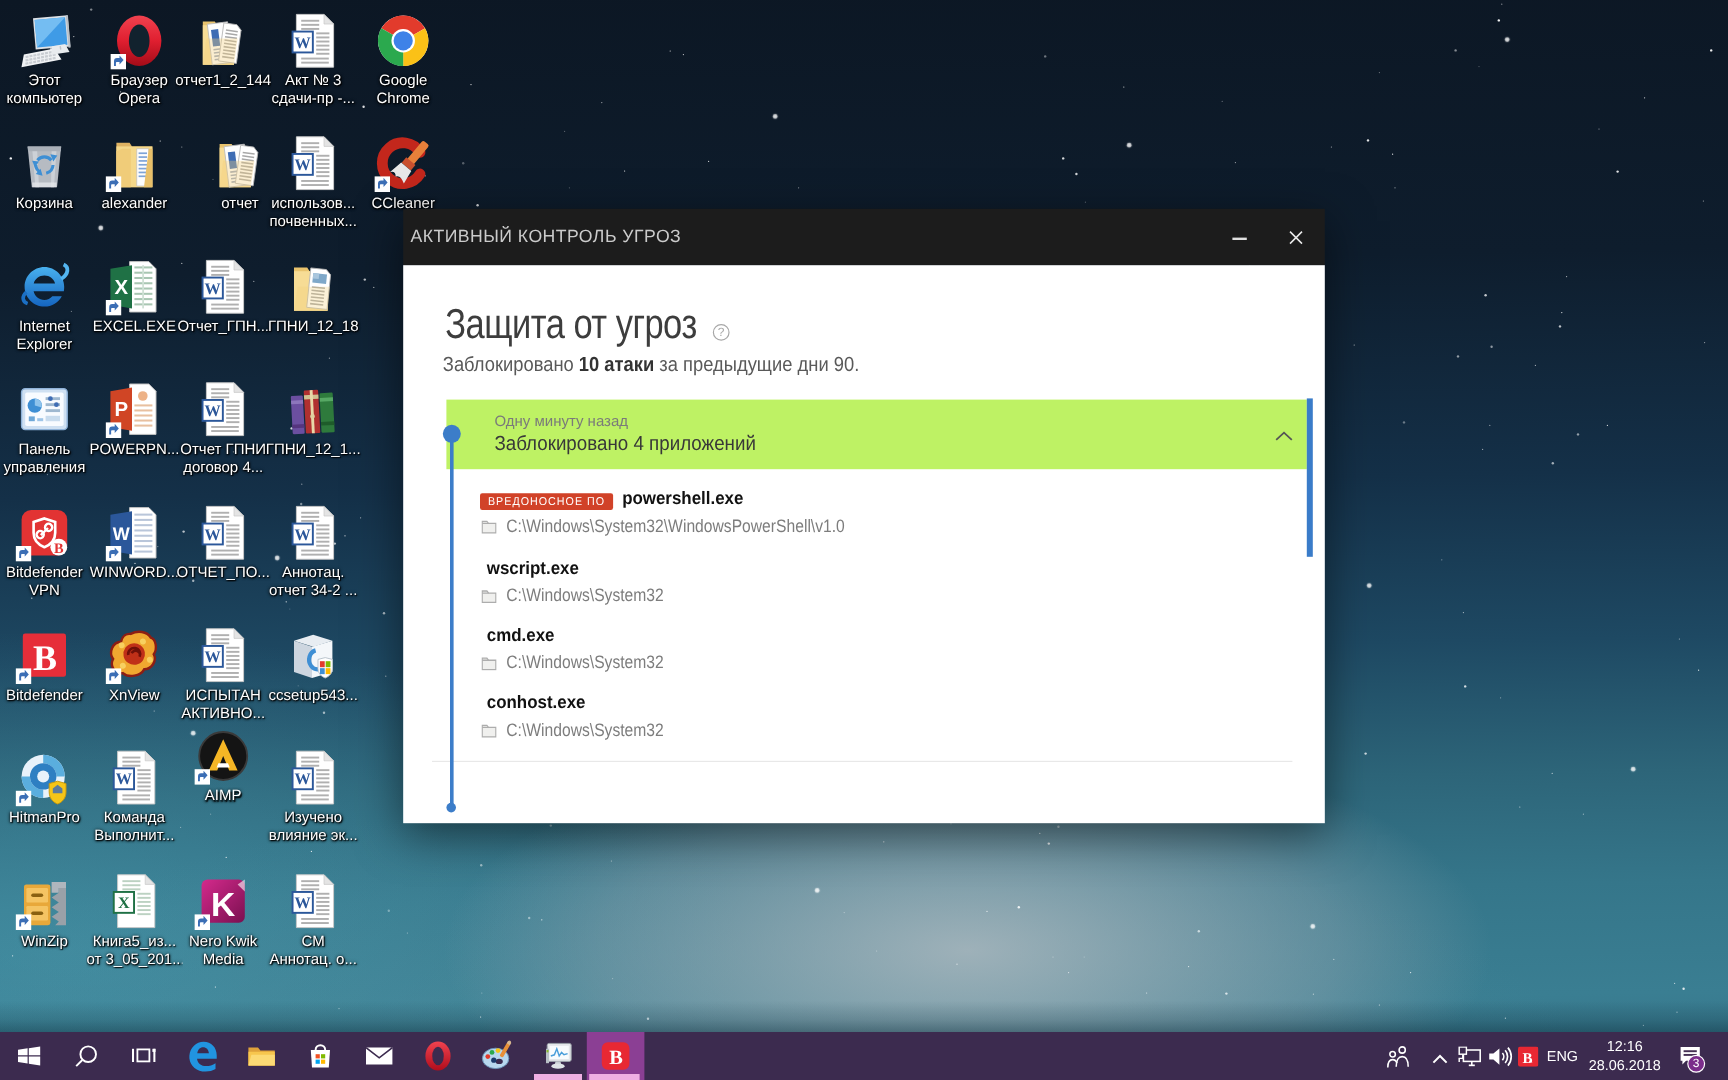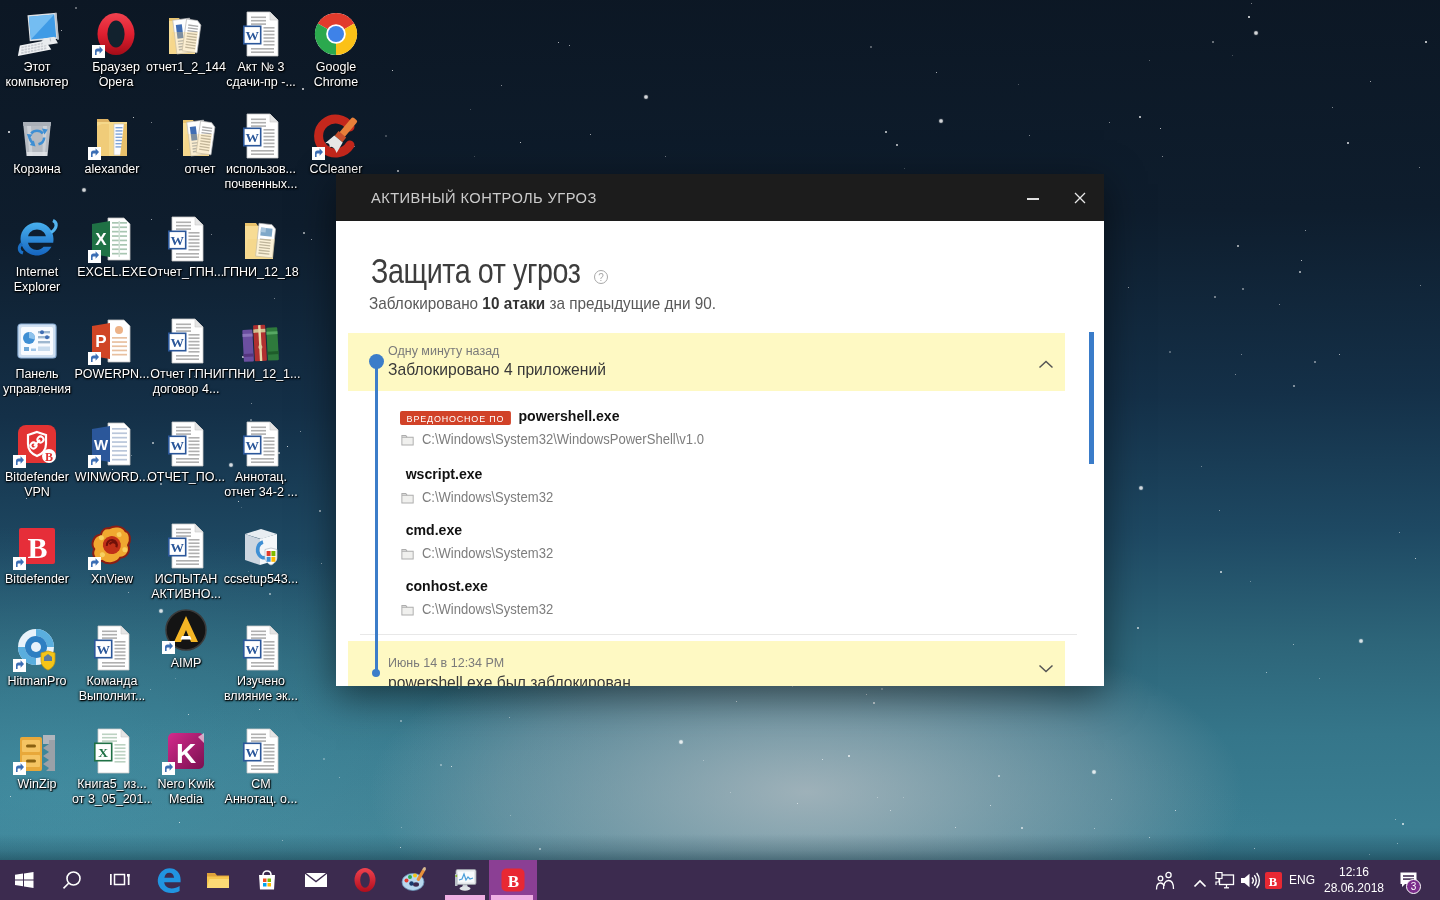--- a/index.html
+++ b/index.html
@@ -15,31 +15,31 @@
 #s1 { box-shadow:665px 156px 0 0 rgba(255,255,255,0.53),100px 76px 0 0 rgba(255,255,255,0.82),194px 376px 0 0 rgba(255,255,255,0.66),1041px 221px 0 0 rgba(255,255,255,0.28),890px 430px 0 0 rgba(255,255,255,0.30),187px 566px 0 0 rgba(255,255,255,0.55),1160px 128px 0 0 rgba(255,255,255,0.91),1293px 644px 0 0 rgba(255,255,255,0.66),128px 592px 0 0 rgba(255,255,255,0.66),103px 228px 0 0 rgba(255,255,255,0.28),274px 298px 0 0 rgba(255,255,255,0.54),1109px 122px 0 0 rgba(255,255,255,0.65),1149px 837px 0 0 rgba(255,255,255,0.73),213px 597px 0 0 rgba(255,255,255,0.65),386px 383px 0 0 rgba(255,255,255,0.32),130px 579px 0 0 rgba(255,255,255,0.29),423px 510px 0 0 rgba(255,255,255,0.73),877px 797px 0 0 rgba(255,255,255,0.47),1201px 466px 0 0 rgba(255,255,255,0.50),510px 815px 0 0 rgba(255,255,255,0.38),501px 85px 0 0 rgba(255,255,255,0.65),1077px 508px 0 0 rgba(255,255,255,0.86),921px 296px 0 0 rgba(255,255,255,0.68),151px 122px 0 0 rgba(255,255,255,0.61),339px 777px 0 0 rgba(255,255,255,0.49),1003px 433px 0 0 rgba(255,255,255,0.28),1370px 81px 0 0 rgba(255,255,255,0.79),1175px 810px 0 0 rgba(255,255,255,0.86),644px 350px 0 0 rgba(255,255,255,0.74),1219px 510px 0 0 rgba(255,255,255,0.66),936px 72px 0 0 rgba(255,255,255,0.84),554px 487px 0 0 rgba(255,255,255,0.74),135px 64px 0 0 rgba(255,255,255,0.76),636px 664px 0 0 rgba(255,255,255,0.65),1397px 843px 0 0 rgba(255,255,255,0.56),792px 686px 0 0 rgba(255,255,255,0.49),947px 365px 0 0 rgba(255,255,255,0.37),241px 507px 0 0 rgba(255,255,255,0.29),590px 134px 0 0 rgba(255,255,255,0.77),816px 402px 0 0 rgba(255,255,255,0.89),1018px 84px 0 0 rgba(255,255,255,0.37),824px 564px 0 0 rgba(255,255,255,0.44),282px 840px 0 0 rgba(255,255,255,0.55),1128px 287px 0 0 rgba(255,255,255,0.74),736px 701px 0 0 rgba(255,255,255,0.87),474px 156px 0 0 rgba(255,255,255,0.31),311px 239px 0 0 rgba(255,255,255,0.71),26px 498px 0 0 rgba(255,255,255,0.83),375px 271px 0 0 rgba(255,255,255,0.45),300px 431px 0 0 rgba(255,255,255,0.62),1250px 581px 0 0 rgba(255,255,255,0.47),259px 709px 0 0 rgba(255,255,255,0.85),1266px 672px 0 0 rgba(255,255,255,0.72),112px 469px 0 0 rgba(255,255,255,0.88),1395px 819px 0 0 rgba(255,255,255,0.64),817px 410px 0 0 rgba(255,255,255,0.53),988px 651px 0 0 rgba(255,255,255,0.53),392px 70px 0 0 rgba(255,255,255,0.94),904px 168px 0 0 rgba(255,255,255,0.33),1232px 55px 0 0 rgba(255,255,255,0.32),1162px 156px 0 0 rgba(255,255,255,0.63),746px 630px 0 0 rgba(255,255,255,0.27),427px 630px 0 0 rgba(255,255,255,0.51),1301px 260px 0 0 rgba(255,255,255,0.92),1235px 374px 0 0 rgba(255,255,255,0.58),238px 501px 0 0 rgba(255,255,255,0.95),956px 493px 0 0 rgba(255,255,255,0.59),177px 149px 0 0 rgba(255,255,255,0.32),703px 760px 0 0 rgba(255,255,255,0.44),1419px 167px 0 0 rgba(255,255,255,0.61),422px 542px 0 0 rgba(255,255,255,0.50),1415px 558px 0 0 rgba(255,255,255,0.89),1083px 307px 0 0 rgba(255,255,255,0.93),188px 714px 0 0 rgba(255,255,255,0.84),1063px 377px 0 0 rgba(255,255,255,0.89),730px 792px 0 0 rgba(255,255,255,0.41),1111px 799px 0 0 rgba(255,255,255,0.60),1305px 230px 0 0 rgba(255,255,255,0.68),401px 827px 0 0 rgba(255,255,255,0.42),822px 759px 0 0 rgba(255,255,255,0.81),411px 532px 0 0 rgba(255,255,255,0.59),61px 30px 0 0 rgba(255,255,255,0.80),969px 267px 0 0 rgba(255,255,255,0.39),1241px 354px 0 0 rgba(255,255,255,0.56),717px 375px 0 0 rgba(255,255,255,0.31),211px 234px 0 0 rgba(255,255,255,0.58),693px 211px 0 0 rgba(255,255,255,0.59),1251px 3px 0 0 rgba(255,255,255,0.59),1339px 354px 0 0 rgba(255,255,255,0.81),175px 678px 0 0 rgba(255,255,255,0.33),797px 803px 0 0 rgba(255,255,255,0.75),410px 491px 0 0 rgba(255,255,255,0.87),890px 810px 0 0 rgba(255,255,255,0.70),179px 822px 0 0 rgba(255,255,255,0.91),812px 476px 0 0 rgba(255,255,255,0.53),175px 744px 0 0 rgba(255,255,255,0.36),262px 30px 0 0 rgba(255,255,255,0.36),955px 827px 0 0 rgba(255,255,255,0.71),1254px 848px 0 0 rgba(255,255,255,0.67),973px 675px 0 0 rgba(255,255,255,0.91),321px 563px 0 0 rgba(255,255,255,0.63),45px 16px 0 0 rgba(255,255,255,0.81),1332px 107px 0 0 rgba(255,255,255,0.62),287px 446px 0 0 rgba(255,255,255,0.94),400px 847px 0 0 rgba(255,255,255,0.86),59px 259px 0 0 rgba(255,255,255,0.40),1028px 248px 0 0 rgba(255,255,255,0.78),669px 267px 0 0 rgba(255,255,255,0.63),270px 64px 0 0 rgba(255,255,255,0.89),726px 471px 0 0 rgba(255,255,255,0.71),1060px 432px 0 0 rgba(255,255,255,0.83),1029px 135px 0 0 rgba(255,255,255,0.62),1074px 524px 0 0 rgba(255,255,255,0.26),903px 797px 0 0 rgba(255,255,255,0.38),10px 796px 0 0 rgba(255,255,255,0.81),354px 146px 0 0 rgba(255,255,255,0.58),248px 571px 0 0 rgba(255,255,255,0.29),1399px 532px 0 0 rgba(255,255,255,0.62),990px 805px 0 0 rgba(255,255,255,0.79),1149px 60px 0 0 rgba(255,255,255,0.42),569px 45px 0 0 rgba(255,255,255,0.79),1041px 465px 0 0 rgba(255,255,255,0.64),131px 455px 0 0 rgba(255,255,255,0.48),1037px 622px 0 0 rgba(255,255,255,0.61),1420px 285px 0 0 rgba(255,255,255,0.57),1094px 828px 0 0 rgba(255,255,255,0.58),509px 717px 0 0 rgba(255,255,255,0.62),533px 574px 0 0 rgba(255,255,255,0.87),416px 460px 0 0 rgba(255,255,255,0.35),251px 403px 0 0 rgba(255,255,255,0.56),150px 689px 0 0 rgba(255,255,255,0.42),151px 219px 0 0 rgba(255,255,255,0.72),252px 797px 0 0 rgba(255,255,255,0.36),1319px 678px 0 0 rgba(255,255,255,0.51),520px 142px 0 0 rgba(255,255,255,0.93),451px 766px 0 0 rgba(255,255,255,0.92),817px 500px 0 0 rgba(255,255,255,0.36),1369px 854px 0 0 rgba(255,255,255,0.41),885px 529px 0 0 rgba(255,255,255,0.53),864px 202px 0 0 rgba(255,255,255,0.50),190px 741px 0 0 rgba(255,255,255,0.51),694px 569px 0 0 rgba(255,255,255,0.57),39px 395px 0 0 rgba(255,255,255,0.48),1279px 304px 0 0 rgba(255,255,255,0.61),133px 117px 0 0 rgba(255,255,255,0.94),470px 109px 0 0 rgba(255,255,255,0.31),558px 42px 0 0 rgba(255,255,255,0.88),373px 278px 0 0 rgba(255,255,255,0.78),866px 694px 0 0 rgba(255,255,255,0.82),531px 417px 0 0 rgba(255,255,255,0.35); }
 #s2 { width:2px;height:2px; box-shadow:532px 299px 0 0 rgba(255,255,255,0.73),1402px 823px 0 0 rgba(255,255,255,0.84),382px 669px 0 0 rgba(255,255,255,0.41),303px 232px 0 0 rgba(255,255,255,0.70),385px 135px 0 0 rgba(255,255,255,0.30),440px 764px 0 0 rgba(255,255,255,0.46),885px 131px 0 0 rgba(255,255,255,0.84),1248px 16px 0 0 rgba(255,255,255,0.95),302px 88px 0 0 rgba(255,255,255,0.86),539px 848px 0 0 rgba(255,255,255,0.57),896px 144px 0 0 rgba(255,255,255,0.81),527px 366px 0 0 rgba(255,255,255,0.84),998px 775px 0 0 rgba(255,255,255,0.63),881px 688px 0 0 rgba(255,255,255,0.50),882px 655px 0 0 rgba(255,255,255,0.47),242px 356px 0 0 rgba(255,255,255,0.82),1299px 271px 0 0 rgba(255,255,255,0.73),1137px 627px 0 0 rgba(255,255,255,0.77),278px 452px 0 0 rgba(255,255,255,0.72),910px 550px 0 0 rgba(255,255,255,0.37),416px 185px 0 0 rgba(255,255,255,0.62),520px 382px 0 0 rgba(255,255,255,0.57),1242px 288px 0 0 rgba(255,255,255,0.53),269px 593px 0 0 rgba(255,255,255,0.59),484px 580px 0 0 rgba(255,255,255,0.41),400px 720px 0 0 rgba(255,255,255,0.51),152px 442px 0 0 rgba(255,255,255,0.71),951px 401px 0 0 rgba(255,255,255,0.25),870px 46px 0 0 rgba(255,255,255,0.41),1021px 827px 0 0 rgba(255,255,255,0.74),913px 656px 0 0 rgba(255,255,255,0.43),848px 755px 0 0 rgba(255,255,255,0.86),720px 209px 0 0 rgba(255,255,255,0.74),1293px 385px 0 0 rgba(255,255,255,0.61),1347px 142px 0 0 rgba(255,255,255,0.88),1237px 245px 0 0 rgba(255,255,255,0.76),435px 634px 0 0 rgba(255,255,255,0.28),1212px 41px 0 0 rgba(255,255,255,0.50),1169px 351px 0 0 rgba(255,255,255,0.38),397px 170px 0 0 rgba(255,255,255,0.80),1139px 116px 0 0 rgba(255,255,255,0.88),344px 72px 0 0 rgba(255,255,255,0.55),1220px 571px 0 0 rgba(255,255,255,0.81),1425px 41px 0 0 rgba(255,255,255,0.93),704px 662px 0 0 rgba(255,255,255,0.31),8px 131px 0 0 rgba(255,255,255,0.95),250px 419px 0 0 rgba(255,255,255,0.46),552px 580px 0 0 rgba(255,255,255,0.67),160px 483px 0 0 rgba(255,255,255,0.62),75px 7px 0 0 rgba(255,255,255,0.47),319px 510px 0 0 rgba(255,255,255,0.64),1093px 531px 0 0 rgba(255,255,255,0.83),458px 687px 0 0 rgba(255,255,255,0.40),67px 387px 0 0 rgba(255,255,255,0.60),323px 758px 0 0 rgba(255,255,255,0.35),873px 702px 0 0 rgba(255,255,255,0.83),442px 266px 0 0 rgba(255,255,255,0.55),484px 366px 0 0 rgba(255,255,255,0.79),1214px 296px 0 0 rgba(255,255,255,0.55),1314px 361px 0 0 rgba(255,255,255,0.55); }
 #s3 { width:2px;height:2px; box-shadow:1255px 32px 1px 1px rgba(255,255,255,0.85),422px 243px 1px 1px rgba(255,255,255,0.85),230px 464px 1px 1px rgba(255,255,255,0.85),1140px 487px 1px 1px rgba(255,255,255,0.85),262px 734px 1px 1px rgba(255,255,255,0.85),680px 741px 1px 1px rgba(255,255,255,0.85),1093px 771px 1px 1px rgba(255,255,255,0.85),83px 189px 1px 1px rgba(255,255,255,0.85),645px 96px 1px 1px rgba(255,255,255,0.85),940px 120px 1px 1px rgba(255,255,255,0.85),1360px 640px 1px 1px rgba(255,255,255,0.85),160px 610px 1px 1px rgba(255,255,255,0.85); }
 
 .ic { position:absolute; width:96px; text-align:center; }
 .ic .im { width:48px; height:48px; margin:0 auto; }
 .ic .lb { width:80px; margin:2px auto 0; overflow:hidden; white-space:nowrap; font-size:12.5px; line-height:15px; color:#fff;
   text-shadow:0 1px 2px rgba(0,0,0,0.95), 0 0 3px rgba(0,0,0,0.8), 1px 1px 1px rgba(0,0,0,0.9); }
 
 #win { position:absolute; left:336px; top:174px; width:768px; height:512px; box-shadow:0 10px 36px rgba(0,0,0,0.5); }
-#tbar { height:47px; background:#1c1c1c; color:#cbcbcb; font-size:14.7px; line-height:48px; padding-left:35px; letter-spacing:0.4px; position:relative; }
+#tbar { height:47px; background:#1c1c1c; color:#cbcbcb; font-size:14.7px; line-height:48px; padding-left:6px; letter-spacing:0.4px; position:relative; }
 .wmin { position:absolute; top:24px; left:691px; width:12px; height:2px; background:#e0e0e0; }
 .wx { position:absolute; top:18px; left:738px; }
 .wx svg { display:block; }
 #wbody { position:absolute; top:47px; left:0; width:768px; height:465px; background:#fff; overflow:hidden; }
 #h1 { position:absolute; left:35px; top:30px; font-size:35px; font-weight:400; color:#3d3d3d; letter-spacing:-0.5px; transform:scaleX(0.82); transform-origin:0 0; }
 #help { position:absolute; left:258px; top:49px; width:14px; height:14px; border:1px solid #a8a8a8; border-radius:50%; color:#a8a8a8;
   font-size:10px; line-height:14px; text-align:center; letter-spacing:0; }
 #sub { position:absolute; left:33px; top:73px; font-size:17px; color:#595959; transform:scaleX(0.9); transform-origin:0 0; }
 #sub b { color:#333; }
-.grow { position:absolute; left:12px; width:717px; background:#fef9c3; }
+.grow { position:absolute; left:36px; width:717px; background:#bef264; }
 .gsm { position:absolute; left:40px; font-size:12.5px; color:#7a7a7a; }
 .glg { position:absolute; left:40px; font-size:17px; color:#383838; transform:scaleX(0.92); transform-origin:0 0; white-space:nowrap; }
 .gch { position:absolute; left:690px; }
 .gitems { position:absolute; left:24px; top:170px; width:717px; height:244px; border-bottom:1px solid #e8e8e8;text-align:center; }
 .iname { position:absolute; left:40px; font-size:15px; color:#111; white-space:nowrap; transform:scaleX(0.94); transform-origin:0 0; }
 .iname b { font-weight:700; }
 .vbadge { display:inline-block; background:#d14228; color:#fff; font-size:9.5px; letter-spacing:0.9px;
   padding:2px 7px 1.5px; border-radius:2px; margin-right:8px; vertical-align:-0.5px; }
 .ipath { position:absolute; left:41px; font-size:15px; color:#7d7d7d; transform:scaleX(0.87); transform-origin:0 0; white-space:nowrap; }
 .ipath svg { vertical-align:-2px; margin-right:9px; }
@@ -784,27 +784,20 @@
             </g>
           </svg><span>C:\Windows\System32</span></div>
         <div class="iname" style="top:186px"><b style="margin-left:6px;">conhost.exe</b></div>
         <div class="ipath" style="top:209px"><svg width="15" height="13" viewBox="0 0 15 13">
             <g fill="none" stroke="#adadad" stroke-width="1.1">
               <path d="M1 2.5 H5.5 L7 4.2 H14 V12 H1 Z" fill="#f0f0ee"></path>
               <path d="M1 4.2 H7"></path>
             </g>
           </svg><span>C:\Windows\System32</span></div>
       </div>
-    <div class="grow" style="top:420px;height:66px">
-      <div class="gsm" style="top:15px">Июнь 14 в 12:34 PM</div>
-      <div class="glg" style="top:32px">powershell.exe был заблокирован</div>
-      <div class="gch" style="top:18px"><svg width="16" height="9" viewBox="0 0 16 9">
-            <path d="M1.5 1.5 L8 7.5 L14.5 1.5" stroke="#555" stroke-width="1.5" fill="none"></path>
-          </svg></div>
-    </div>
     <div id="tline"></div>
     <div id="tdot1"></div>
     <div id="tdot2"></div>
     <div id="sbar"></div>
   </div>
 </div>
 
 <div id="taskbar">
 <div id="bhl"></div>
 <div class="tul" style="left:445px;width:40px"></div>

